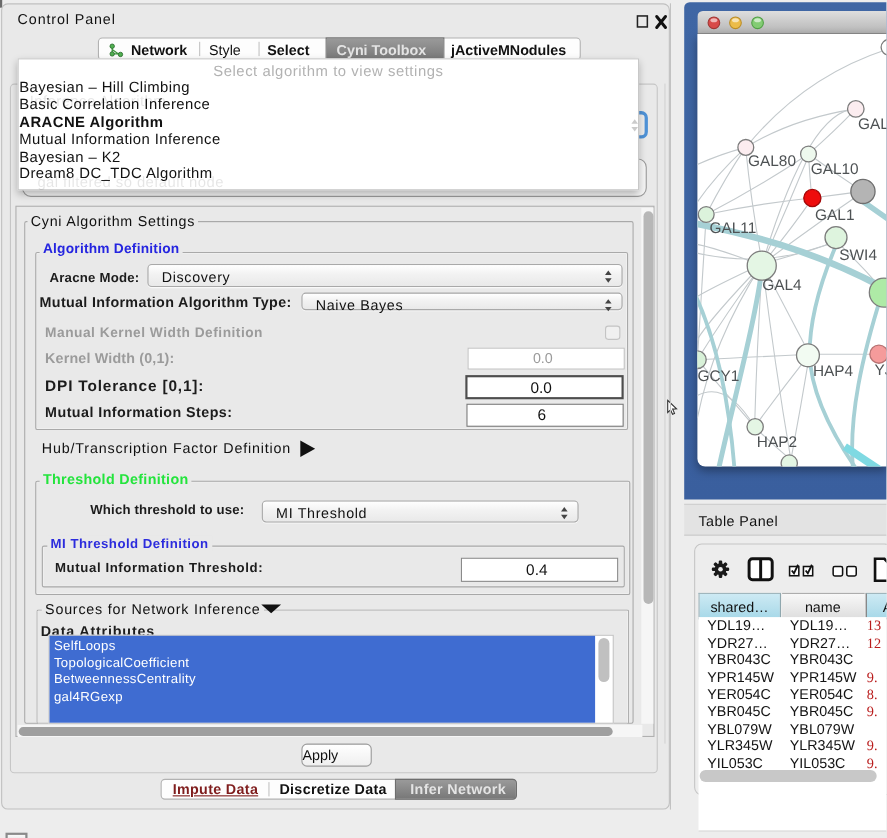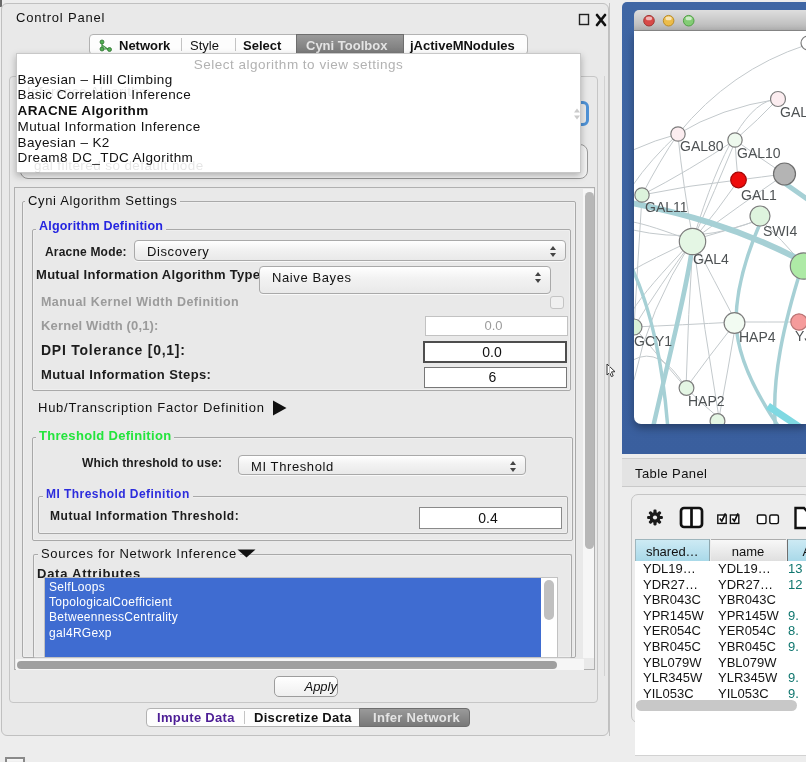--- a/index.html
+++ b/index.html
@@ -69,21 +69,21 @@
   <span class="ct">Discovery</span>
   <span class="stepper">
       <svg width="8" height="13" viewBox="0 0 8 13">
         <path d="M4 1 L7 5 L1 5 Z" fill="#444"></path>
         <path d="M4 12 L1 8 L7 8 Z" fill="#444"></path>
       </svg>
     </span>
 </div>
 
 <div class="abs lbl" style="left:36px; top:267px; font-size:13px; letter-spacing:0.3px;">Mutual Information Algorithm Type:</div>
-<div class="combo" style="left:259px; top:266px; width:292px; height:28px;">
+<div class="combo" style="left:274px; top:266px; width:292px; height:16px;">
   <span class="ct">Naive Bayes</span>
   <span class="stepper">
       <svg width="8" height="13" viewBox="0 0 8 13">
         <path d="M4 1 L7 5 L1 5 Z" fill="#444"></path>
         <path d="M4 12 L1 8 L7 8 Z" fill="#444"></path>
       </svg>
     </span>
 </div>
 
 <div class="abs lbl dis" style="left:41px; top:295px; font-size:12.5px; letter-spacing:0.45px;">Manual Kernel Width Definition</div>
@@ -129,26 +129,26 @@
     <path d="M0.5 0.5 L18.5 0.5 L9.5 8.5 Z" fill="#111"></path>
   </svg>
 
 <div class="abs lbl" style="left:37px; top:566px; font-size:13px; letter-spacing:0.75px;">Data Attributes</div>
 
 <div class="abs" style="left:44px; top:577px; width:514px; height:81px; background:#fff; border:1px solid #c2c2c2;"></div>
 <div class="abs" style="left:45px; top:578px; width:496px; height:79px; background:#3f6cd1;"></div>
 <div class="abs" style="left:49px; top:580px; font-size:12px; color:#fff; line-height:15.2px; letter-spacing:0.3px;">SelfLoops<br>TopologicalCoefficient<br>BetweennessCentrality<br>gal4RGexp</div>
 <div class="abs" style="left:544px; top:580px; width:10px; height:40px; background:#c0c0c0; border-radius:5px;"></div>
 
-<div class="abs" style="left:274px; top:676px; width:64px; height:21px; background:linear-gradient(#ffffff,#efefef); border:1px solid #9d9d9d; border-radius:5px; text-align:right; font-size:13px; color:#111; line-height:20px;font-style:italic;">Apply</div>
+<div class="abs" style="left:274px; top:676px; width:64px; height:21px; background:linear-gradient(#ffffff,#efefef); border:1px solid #9d9d9d; border-radius:5px; text-align:left; font-size:13px; color:#111; line-height:20px;">Apply</div>
 
 <div class="abs" style="left:146px; top:708px; width:324px; height:19px; background:#fdfdfd; border:1px solid #b2b2b2; border-radius:4px;"></div>
 <div class="abs" style="left:359px; top:708px; width:111px; height:19px; background:linear-gradient(#9a9a9a,#787878); border:1px solid #6e6e6e; border-radius:0 4px 4px 0;"></div>
 <div class="abs" style="left:244px; top:711px; width:1px; height:13px; background:#c4c4c4;"></div>
-<div class="abs" style="left:157px; top:710px; font-size:13px; font-weight:bold; color:#4c1d95; letter-spacing:0.3px;">Impute Data</div>
+<div class="abs" style="left:157px; top:710px; font-size:13px; font-weight:bold; color:#7f1d1d; letter-spacing:0.3px;text-decoration:underline;">Impute Data</div>
 <div class="abs" style="left:254px; top:710px; font-size:13px; font-weight:bold; color:#111; letter-spacing:0.3px;">Discretize Data</div>
 <div class="abs" style="left:373px; top:710px; font-size:13px; font-weight:bold; color:#e4e4e4; letter-spacing:0.3px;">Infer Network</div>
 
 <div class="abs" style="left:5px; top:757px; width:20px; height:10px; background:linear-gradient(#fafafa,#e2e2e2); border:2px solid #8a8a8a;"></div>
 
 <div class="abs" style="left:561px; top:101px; width:28px; height:25px; border:3px solid #4f92d6; border-radius:6px; background:#ececec; box-shadow:none;"></div>
 <div class="abs" style="left:20px; top:144px; width:568px; height:35px; border:1.5px solid #9a9a9a; border-radius:8px; background:#f4f4f4;"></div>
 
 <div class="abs" style="left:16px; top:53px; width:565px; height:120px; background:#fff; border:1px solid #c8c8c8; box-shadow:0 3px 7px rgba(0,0,0,0.28);"></div>
 <div class="abs" style="left:27px; top:84px; font-size:13.5px; color:rgba(0,0,0,0.10); letter-spacing:0.4px;">Inference Algorithm</div>
@@ -304,16 +304,16 @@
   <path d="M151.5 3 L160 3 L165 8.5 L165 23 L151.5 23 Z" fill="#fff" stroke="#111" stroke-width="2.4"></path>
 </svg>
 
 <div class="abs" style="left:635px; top:538.5px; width:74.5px; height:24px; background:linear-gradient(#cdeaf4,#a7d8e8); border:1px solid #9fb6bd; border-right:1px solid #8fa7ae; text-align:center; font-size:13px; color:#111; line-height:23px;">shared…</div>
 <div class="abs" style="left:710.5px; top:538.5px; width:75px; height:24px; background:linear-gradient(#f8f8f8,#dedede); border-top:1px solid #adadad; border-bottom:1px solid #9b9b9b; text-align:center; font-size:13px; color:#111; line-height:23px;">name</div>
 <div class="abs" style="left:786.5px; top:538.5px; width:20px; height:24px; background:linear-gradient(#cdeaf4,#a7d8e8); border-top:1px solid #9fb6bd; border-bottom:1px solid #8fa7ae; border-left:1px solid #6f6f6f; font-size:13px; color:#111; line-height:23px; padding-left:15px;">A</div>
 
 <div class="abs" style="left:635px; top:561px; width:171px; height:195px; background:#fff; overflow:hidden; padding-top:5px; border-bottom:1px solid #d2d2d2;">
   <div style="position:absolute; left:8px; top:0; font-size:13px; color:#141414; line-height:15.6px;">YDL19…<br>YDR27…<br>YBR043C<br>YPR145W<br>YER054C<br>YBR045C<br>YBL079W<br>YLR345W<br>YIL053C</div>
   <div style="position:absolute; left:83px; top:0; font-size:13px; color:#141414; line-height:15.6px;">YDL19…<br>YDR27…<br>YBR043C<br>YPR145W<br>YER054C<br>YBR045C<br>YBL079W<br>YLR345W<br>YIL053C</div>
-  <div style="position:absolute; left:153px; top:0; font-size:13px; color:#0f766e; line-height:15.6px;">13<br>12<br><br>9.<br>8.<br>9.<br><br>9.<br>9.</div>
+  <div style="position:absolute; left:153px; top:0; font-size:13px; color:#b91c1c; line-height:15.6px;font-family:Liberation Serif, serif;">13<br>12<br><br>9.<br>8.<br>9.<br><br>9.<br>9.</div>
 </div>
 
 <div class="abs" style="left:636px; top:700px; width:161px; height:11px; background:#c8c8c8; border-radius:5.5px;"></div>
 
 </body></html>

